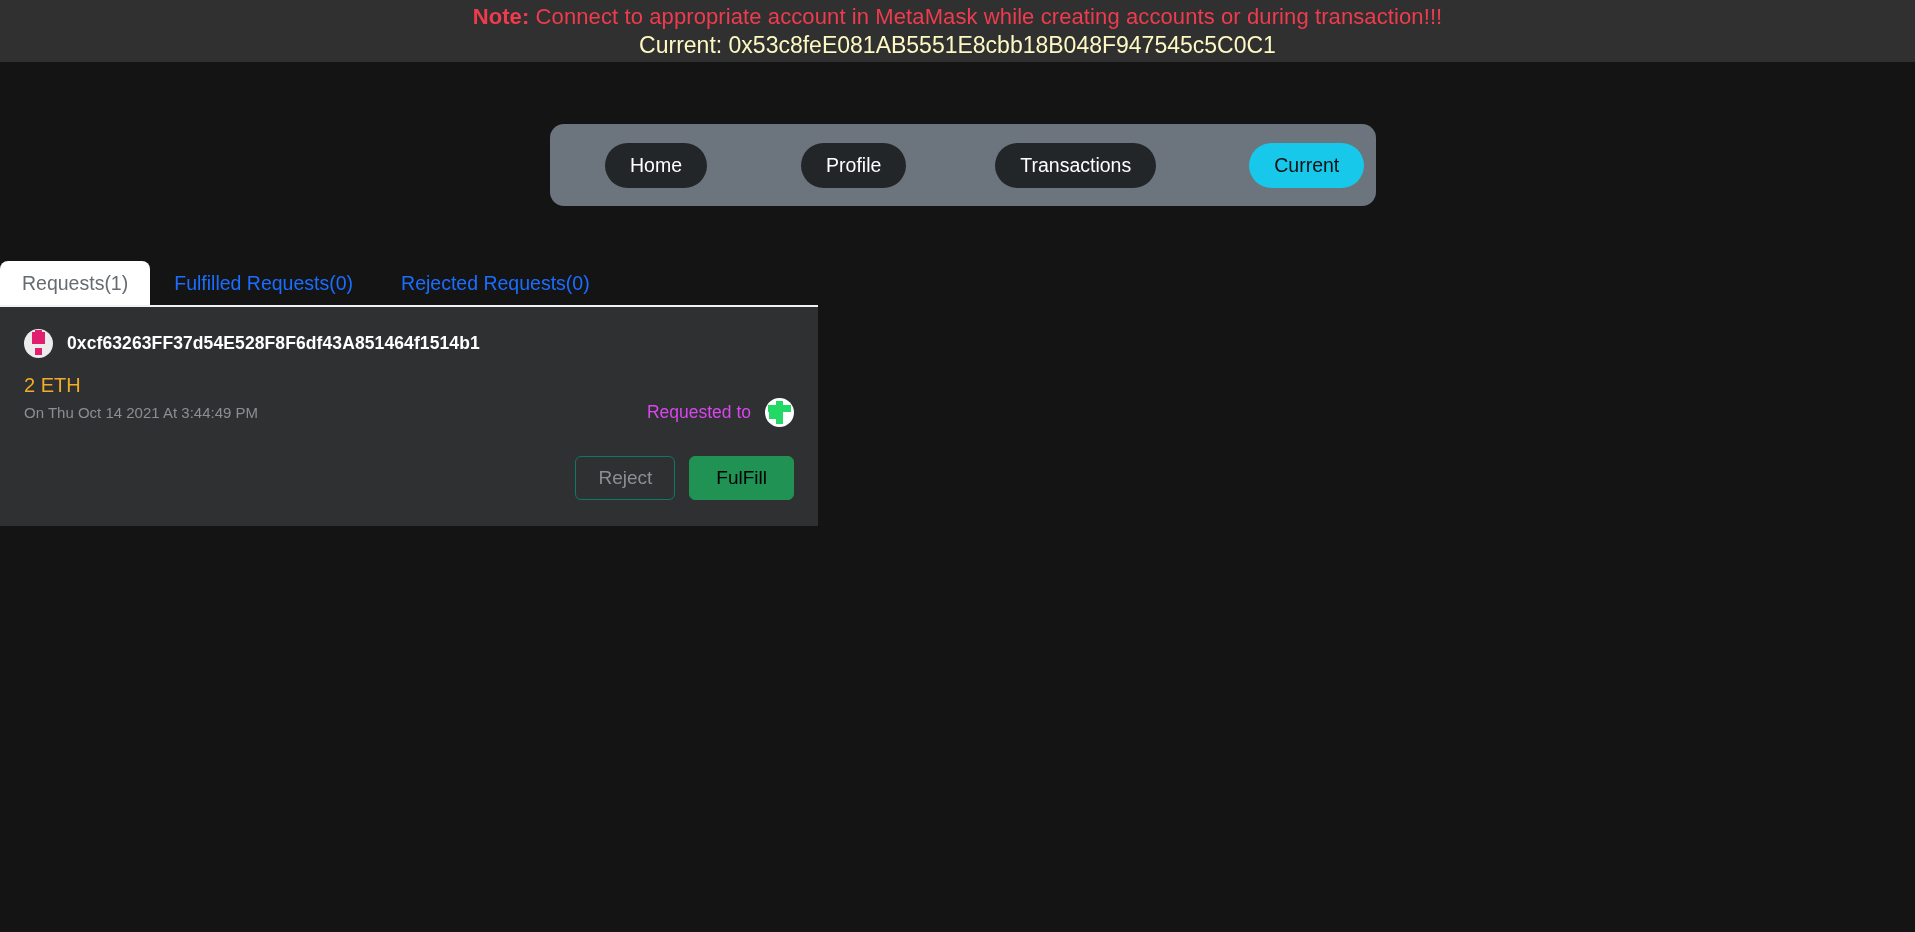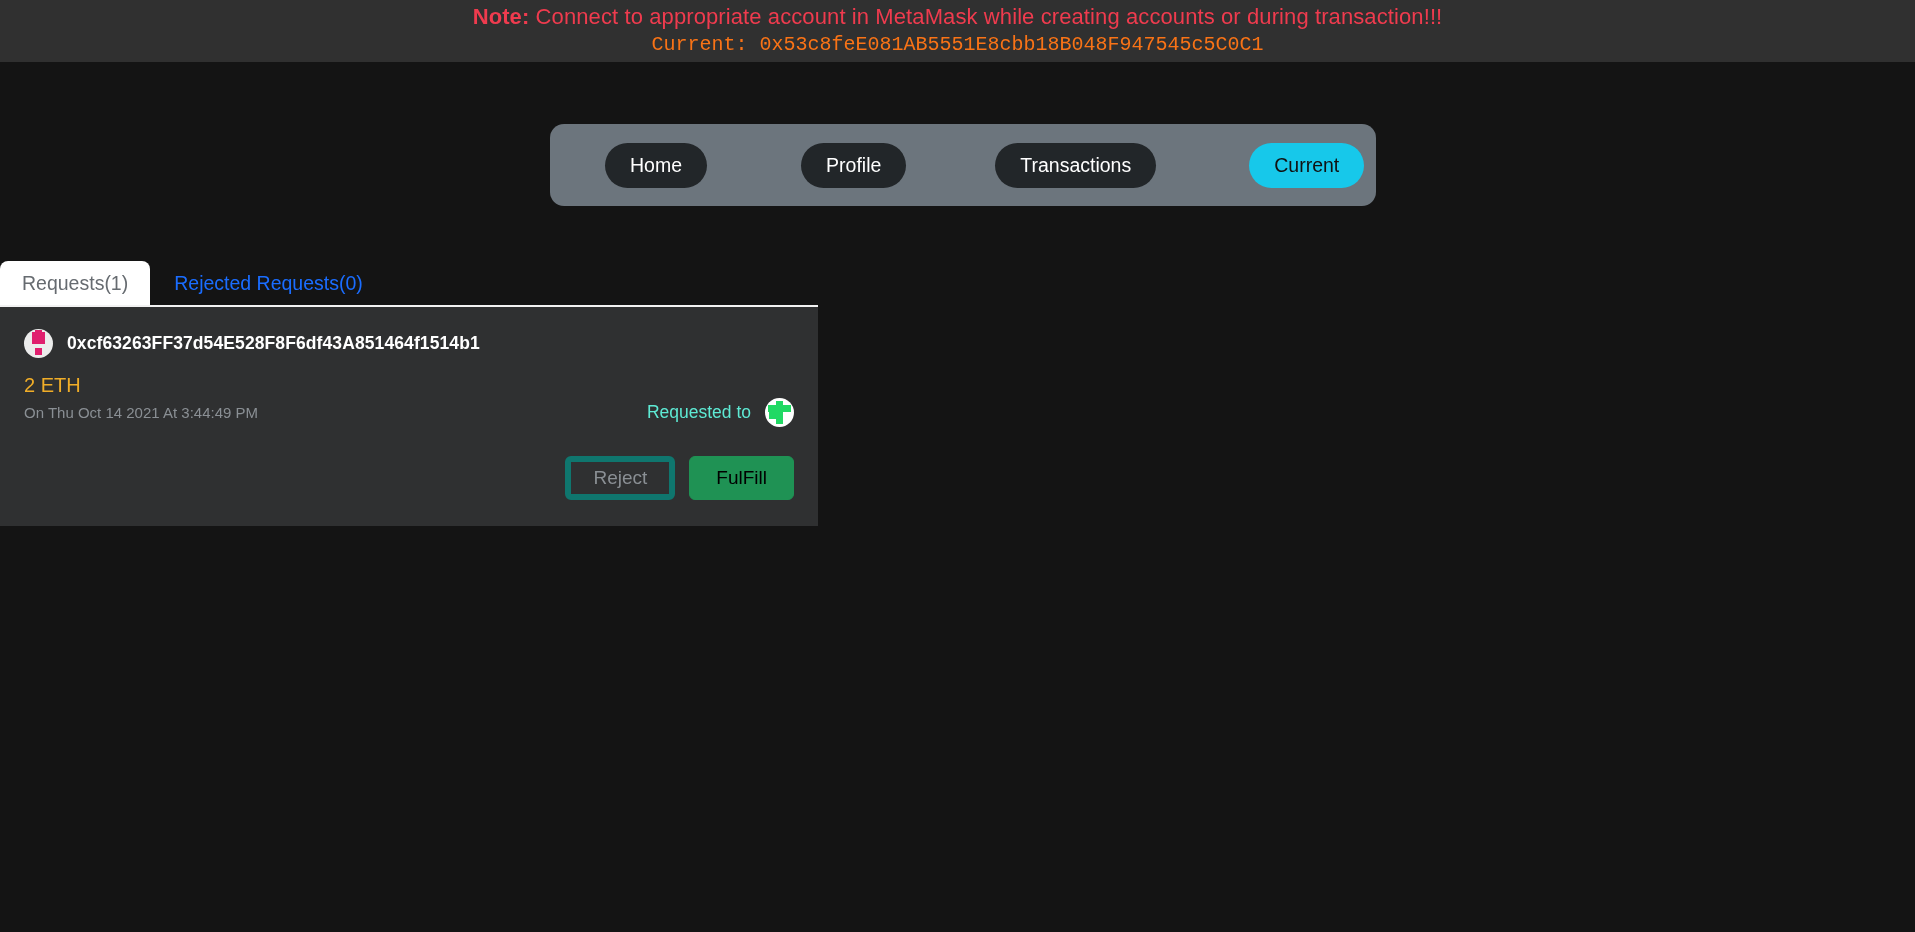--- a/index.html
+++ b/index.html
@@ -25,24 +25,23 @@
     font-size: 22px;
     line-height: 28px;
     color: #ef3b4e;
     letter-spacing: 0.1px;
   }
   .notice-label {
     font-weight: bold;
     color: #ef3b4e;
   }
   .notice-current {
-    font-size: 20px;
+    font-size: 23px;
     line-height: 28px;
-    color: #f97316;
-    font-family: Liberation Mono, monospace;
+    color: #fef9c3;
   }
 
   
   .page {
     width: 1915px;
     height: 870px;
     background: #141414;
   }
 
   
@@ -208,42 +207,42 @@
   .date {
     color: #8a8f94;
     font-size: 15px;
   }
   .requested-to {
     display: flex;
     align-items: center;
     gap: 14px;
   }
   .requested-label {
-    color: #5eead4;
+    color: #d946ef;
     font-size: 17.5px;
   }
   .actions {
     display: flex;
     justify-content: flex-end;
     align-items: center;
     gap: 14px;
     margin-top: 29px;
   }
   .btn {
     font-size: 19px;
     font-family: "Liberation Sans", sans-serif;
     border-radius: 6px;
     height: 44px;
     padding: 0 22px;
     cursor: pointer;
   }
   .btn-reject {
     background: transparent;
     color: #8a8f94;
-    border: 6px solid #0f766e;
+    border: 1px solid #0f766e;
   }
   .btn-fulfill {
     background: #1f9254;
     color: #000000;
     border: 1px solid #1f9254;
     padding: 0 26px;
   }
 </style>
 </head>
 <body>
@@ -265,20 +264,21 @@
       <button class="nav-item nav-gap-3">Transactions</button>
       <button class="nav-item active">Current</button>
     </div>
   </div>
 
   <div class="content-wrap">
     <div class="content">
 
       <div class="tabs">
         <button class="tab active">Requests(1)</button>
+        <button class="tab link">Fulfilled Requests(0)</button>
         <button class="tab link">Rejected Requests(0)</button>
       </div>
 
       <div class="card">
 
         <div class="card-head">
           <div class="identicon">
             <span class="blob-b"></span>
             <span class="blob-a"></span>
             <span class="blob-c"></span>

